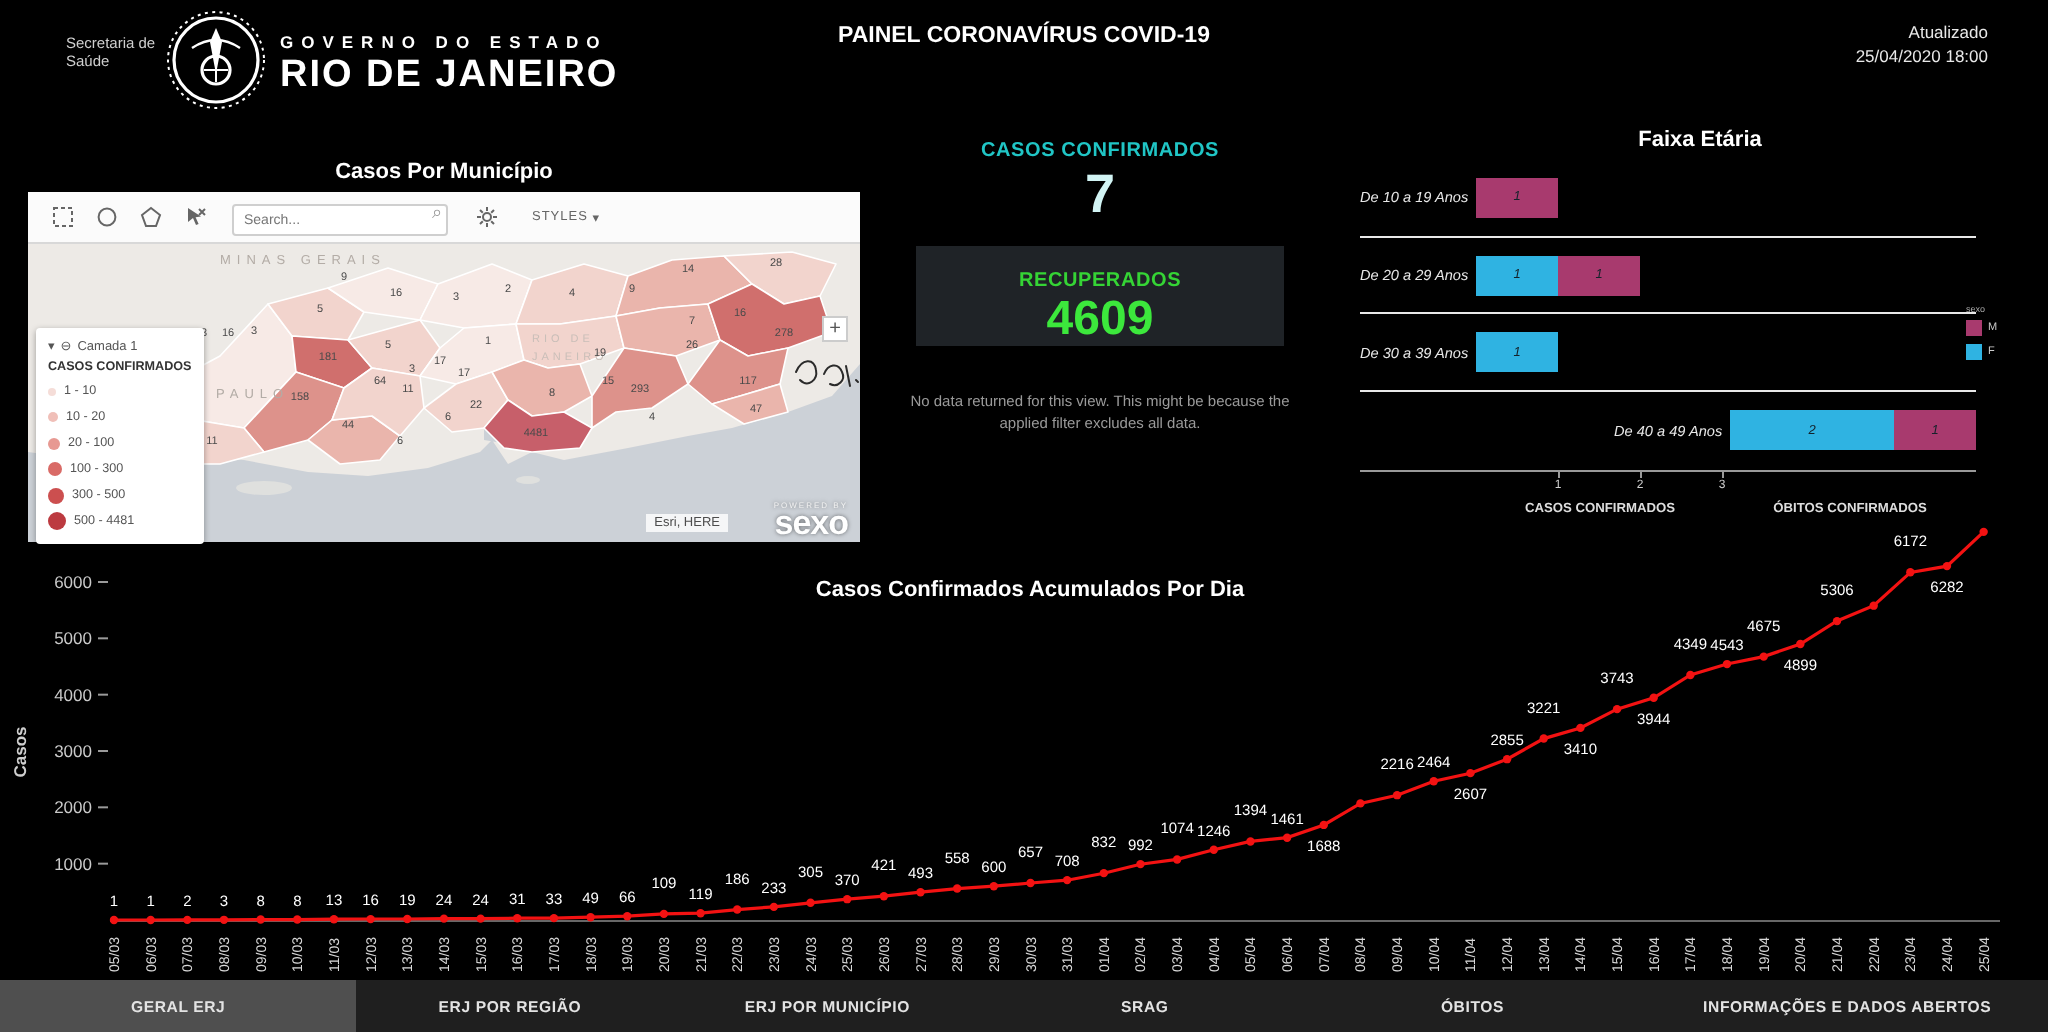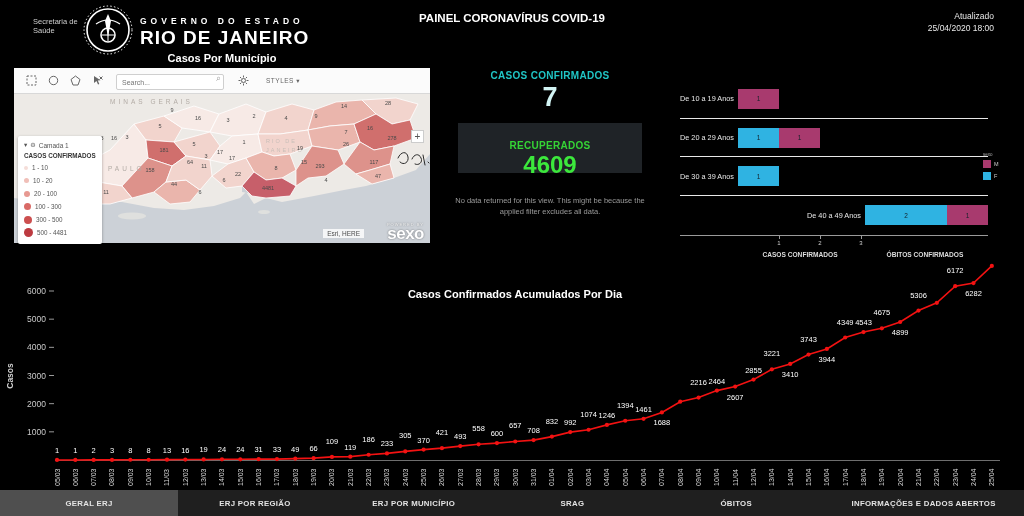--- a/index.html
+++ b/index.html
@@ -15,21 +15,21 @@
   .gov-line1 { font-size:8.5px; font-weight:bold; letter-spacing:4px; color:#fff; }
   .gov-line2 { font-size:19px; font-weight:bold; letter-spacing:1px; color:#fff; margin-top:1px; }
   .panel-title { position:absolute; left:362px; top:12px; width:300px; text-align:center;
                  font-size:11.5px; font-weight:bold; }
   .updated { position:absolute; right:30px; top:10px; text-align:right; font-size:8.5px; color:#e8e8e8; line-height:12px; }
 
   
   .sec-title { font-size:11px; font-weight:bold; color:#fff; text-align:center; }
 
   
-  .map-sec { position:absolute; left:14px; top:52px; width:416px; }
+  .map-sec { position:absolute; left:14px; top:80px; width:416px; }
   .map-sec .sec-title { margin-bottom:4px; }
   .map-panel { position:relative; width:416px; height:175px; background:#e9e7e4;border-radius:21px; }
   .map-toolbar { position:absolute; left:0; top:0; width:416px; height:26px; background:#fbfbfb;
                  border-bottom:1px solid #d8d8d8; display:flex; align-items:center; padding-left:8px; }
   .tb-icon { width:18px; height:18px; display:flex; align-items:center; justify-content:center; margin-right:4px; cursor:pointer; }
   .search-box { position:relative; margin-left:6px; }
   .search-box input { width:108px; height:16px; border:1px solid #cfcfcf; border-radius:2px;
                       font-size:7px; padding:0 14px 0 5px; color:#555; background:#fff; outline:none; }
   .search-glyph { position:absolute; right:3px; top:2px; font-size:9px; color:#999; }
   .styles-btn { display:flex; align-items:center; margin-left:10px; font-size:6.5px; color:#666;
@@ -49,28 +49,28 @@
   .esri-logo { position:absolute; right:6px; bottom:2px; text-align:right; z-index:5; color:#fff;
                text-shadow:0 0 2px rgba(0,0,0,.5); }
   .esri-logo .pb { font-size:4px; letter-spacing:1px; color:#f2f2f2; }
   .esri-logo .esri { font-size:17px; font-weight:bold; letter-spacing:-.5px; line-height:14px; }
 
   
   .stats-sec { position:absolute; left:440px; top:64px; width:220px; text-align:center; }
   .stat-label { font-size:10px; font-weight:bold; letter-spacing:.3px; }
   .confirmed .stat-label { color:#20c5c5; margin-top:6px; }
   .confirmed .stat-value { color:#d2f4f4; font-size:27px; font-weight:bold; margin-top:1px; }
-  .recovered { margin:10px auto 0; width:184px; height:50px; background:#1f2327; padding-top:17px; }
+  .recovered { margin:10px auto 0; width:184px; height:50px; background:#1f2327; padding-top:12px; }
   .recovered .stat-label { color:#35d435; }
   .recovered .stat-value { color:#3ce83c; font-size:24px; font-weight:bold; }
   .note { margin-top:22px; font-size:7.5px; color:#9a9a9a; line-height:11px; }
 
   
   .age-sec { position:absolute; left:680px; top:64px; width:344px; height:194px; }
-  .age-rows { position:absolute; left:0; top:16px; width:308px; }
+  .age-rows { position:absolute; left:0; top:16px; width:308px;font-style:italic; }
   .age-row { height:38.7px; display:flex; align-items:center; border-bottom:1px solid #e8e8e8; }
   .age-row:last-child { border-bottom:none;justify-content:flex-end; }
   .age-label { width:56px; font-size:7.3px; color:#e8e8e8; flex:none; }
   .age-bar { position:relative; height:20px; margin-left:2px; display:flex; }
   .age-seg { height:20px; display:flex; align-items:center; justify-content:center;
              font-size:6.5px; color:#14222b; }
   .age-axis { position:absolute; left:0; top:171px; width:308px; }
   .age-axis .axline { position:absolute; left:0; top:0; width:308px; height:1px; background:#9a9a9a; }
   .age-tick { position:absolute; top:1px; width:1px; height:3px; background:#9a9a9a; }
   .age-ticklab { position:absolute; top:5px; font-size:6px; color:#cfcfcf; transform:translateX(-50%); }
@@ -301,20 +301,21 @@
     <div class="stat-label">RECUPERADOS</div>
     <div class="stat-value">4609</div>
   </div>
   <div class="note">
     <div>No data returned for this view. This might be because the</div>
     <div>applied filter excludes all data.</div>
   </div>
 </div>
 
 <div class="age-sec">
+  <div class="sec-title" style="width:340px">Faixa Etária</div>
   <div class="age-rows" id="age-rows">
       <div class="age-row">
         <div class="age-label">De 10 a 19 Anos</div>
         <div class="age-bar">
           <div class="age-seg" style="width: 41px; background: rgb(168, 58, 110);">1</div>
         </div>
       </div>
       <div class="age-row">
         <div class="age-label">De 20 a 29 Anos</div>
         <div class="age-bar">

